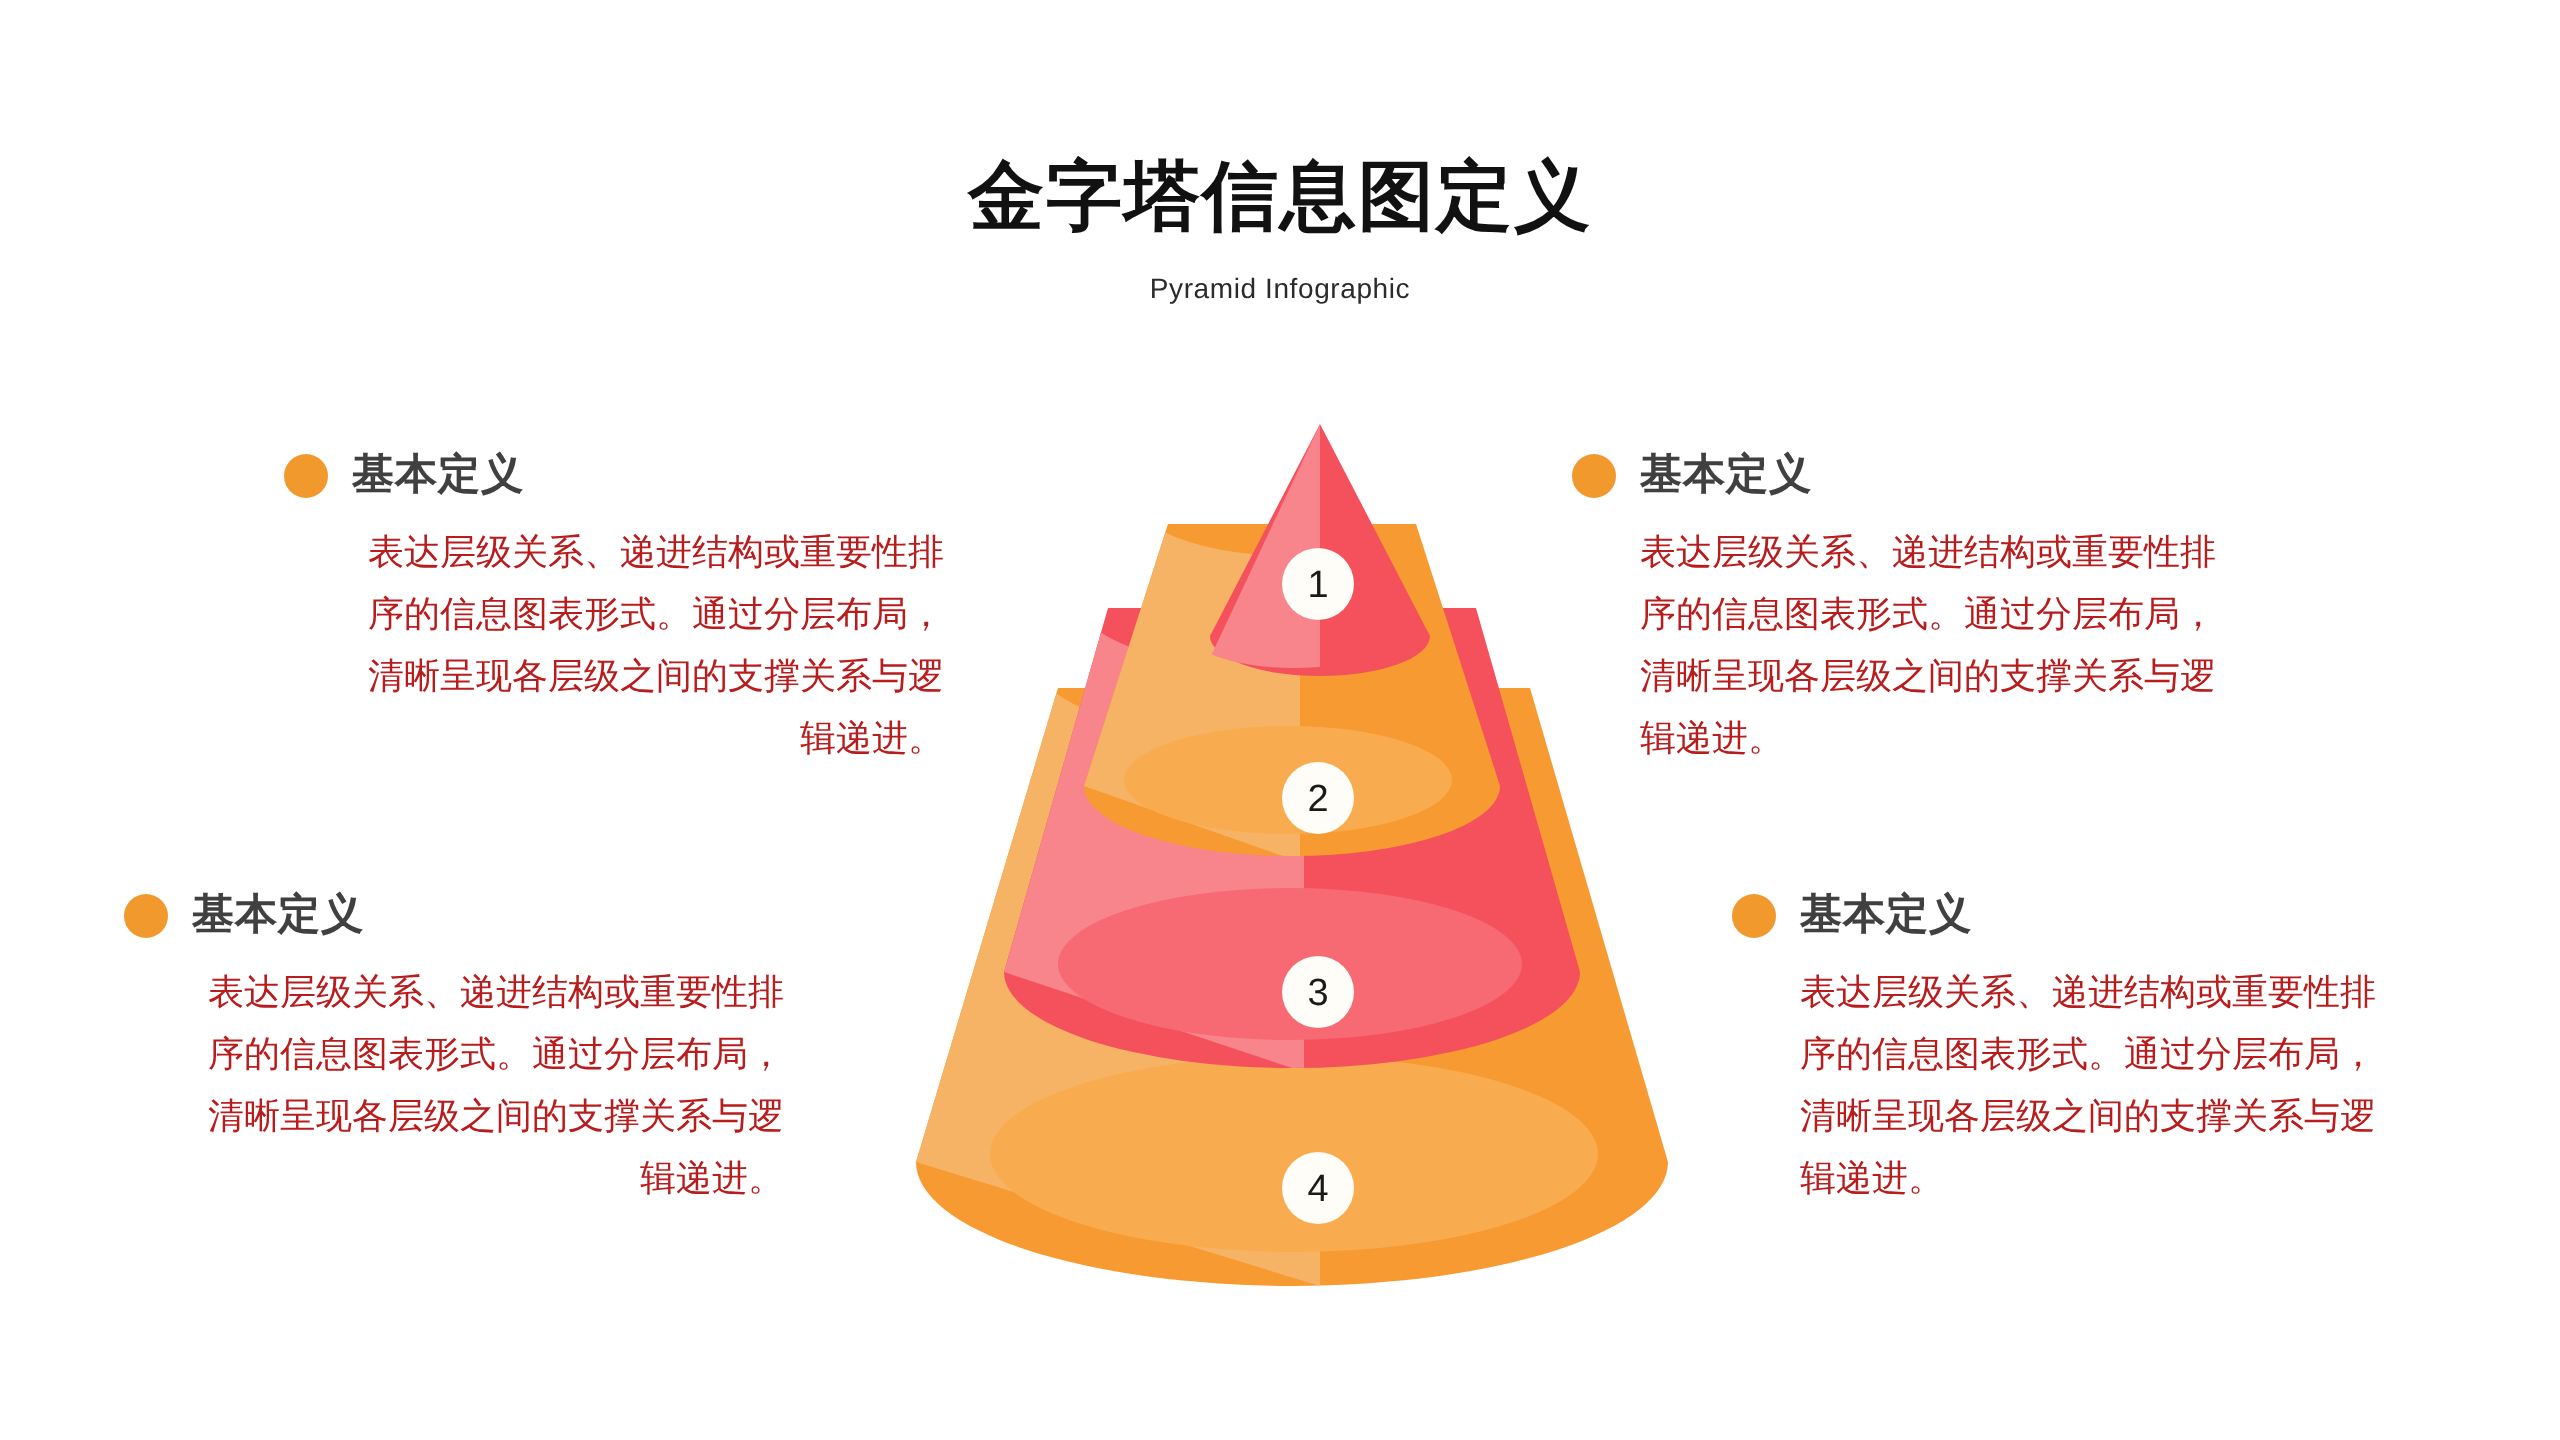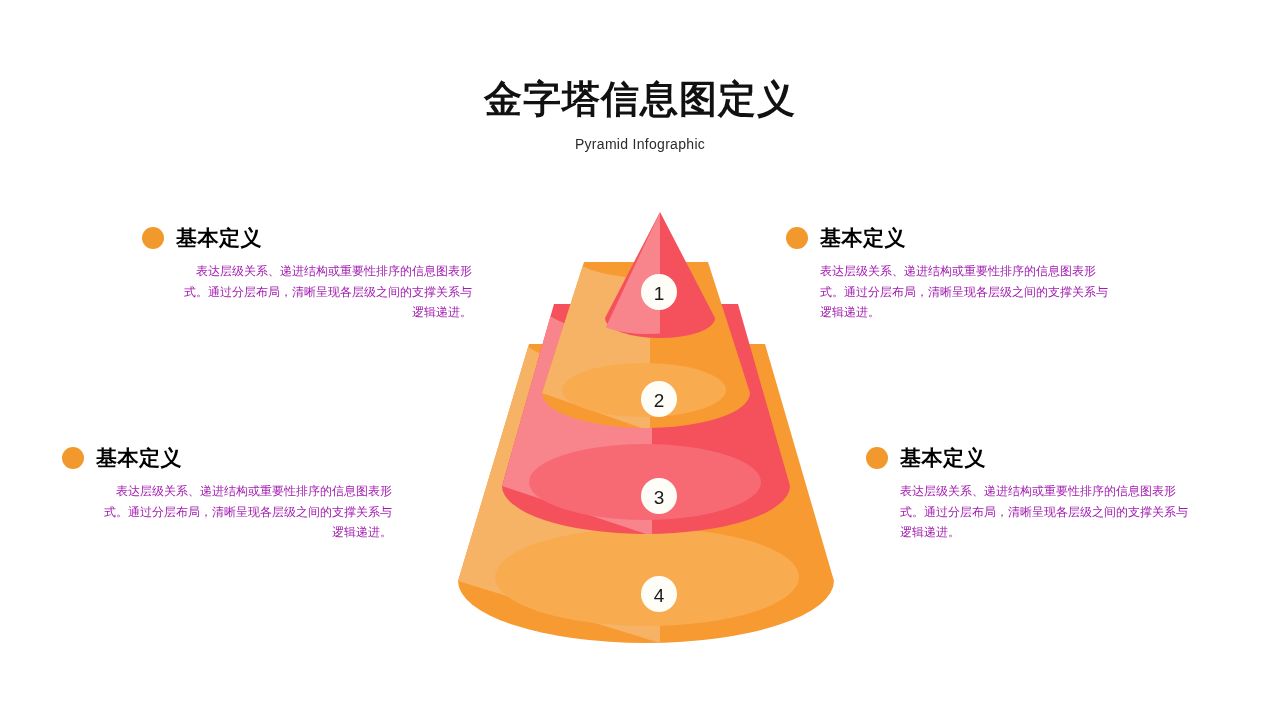--- a/index.html
+++ b/index.html
@@ -77,28 +77,28 @@
   .dot {
     width: 22px;
     height: 22px;
     border-radius: 50%;
     background: #F2992E;
     flex: 0 0 22px;
   }
   .block-title {
     font-size: 21px;
     font-weight: bold;
-    color: #000000;
+    color: #404040;
     letter-spacing: 0.5px;
     line-height: 1.1;
   }
   .block-body {
-    font-size: 12px;
+    font-size: 18px;
     line-height: 1.72;
-    color: #a21caf;
+    color: #b91c1c;
     margin-top: 12px;
   }
 
   
   #block-tl { left: 142px;  top: 226px; }
   #block-tl .block-body { margin-left: 34px; width: 296px; text-align: right; }
   #block-tl .block-head { margin-left: 0px; }
 
   #block-tr { left: 786px;  top: 226px; }
   #block-tr .block-body { margin-left: 34px; width: 296px; text-align: left; }

